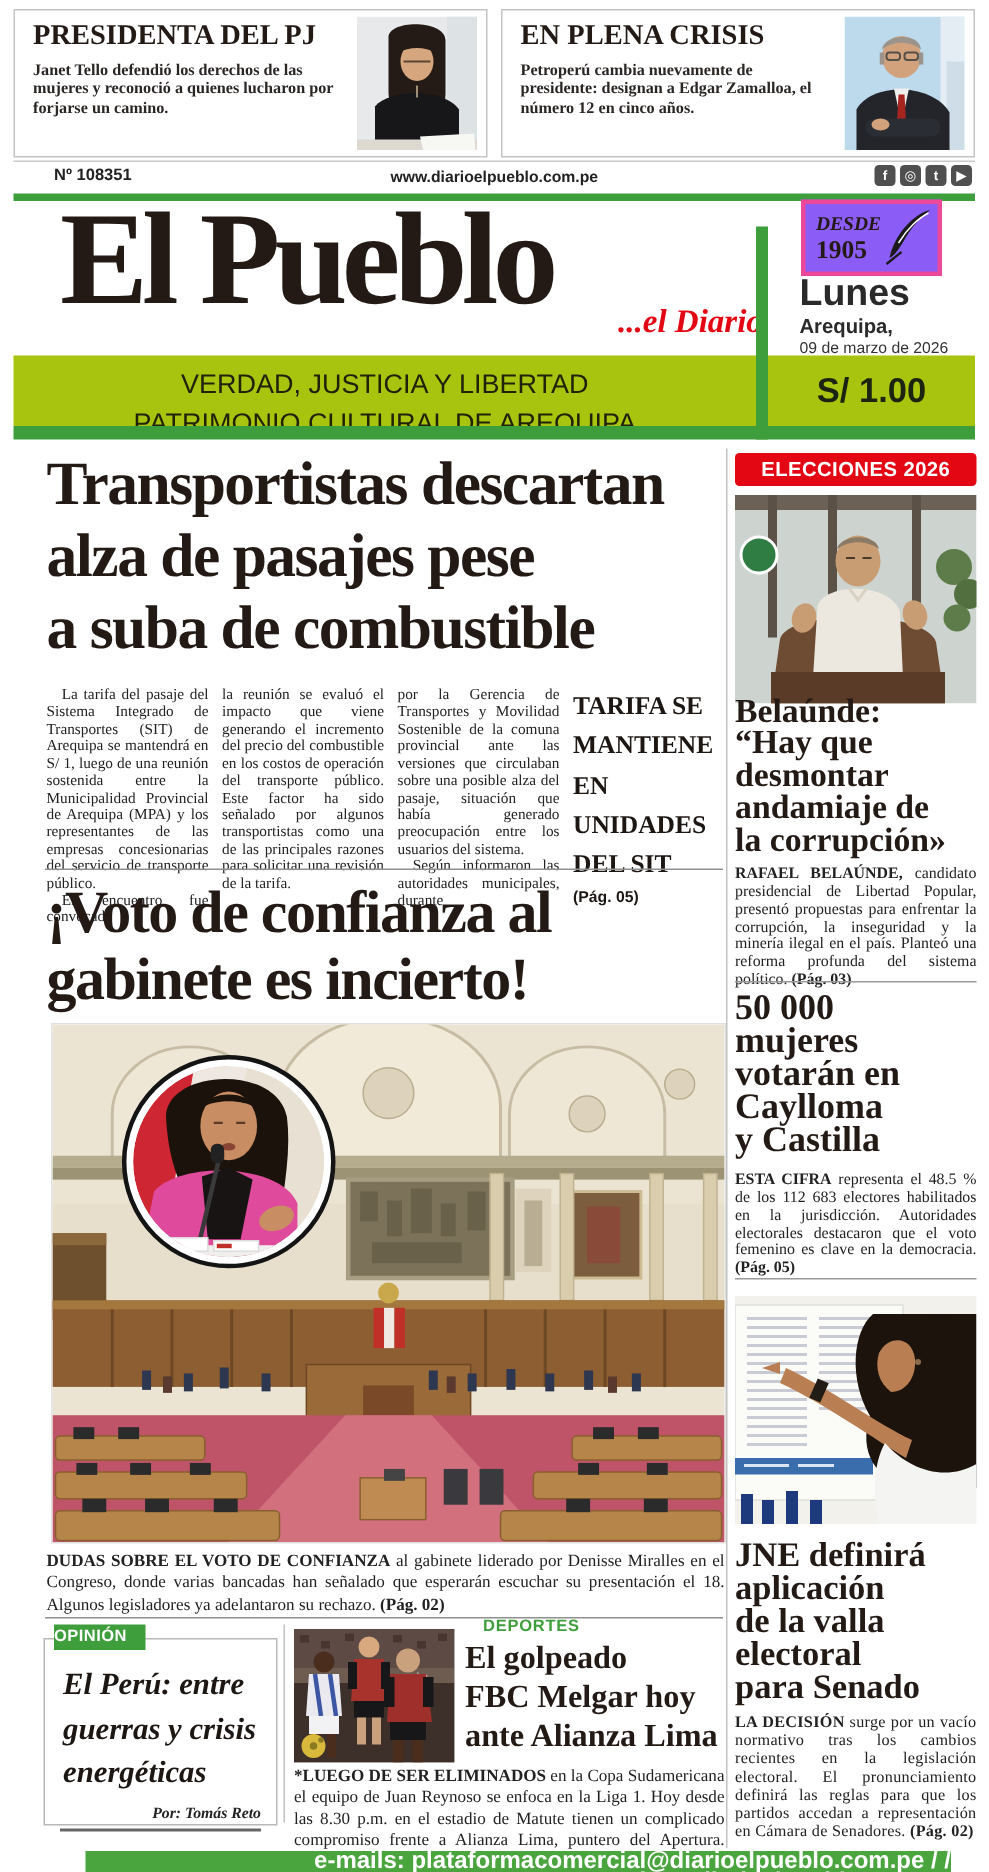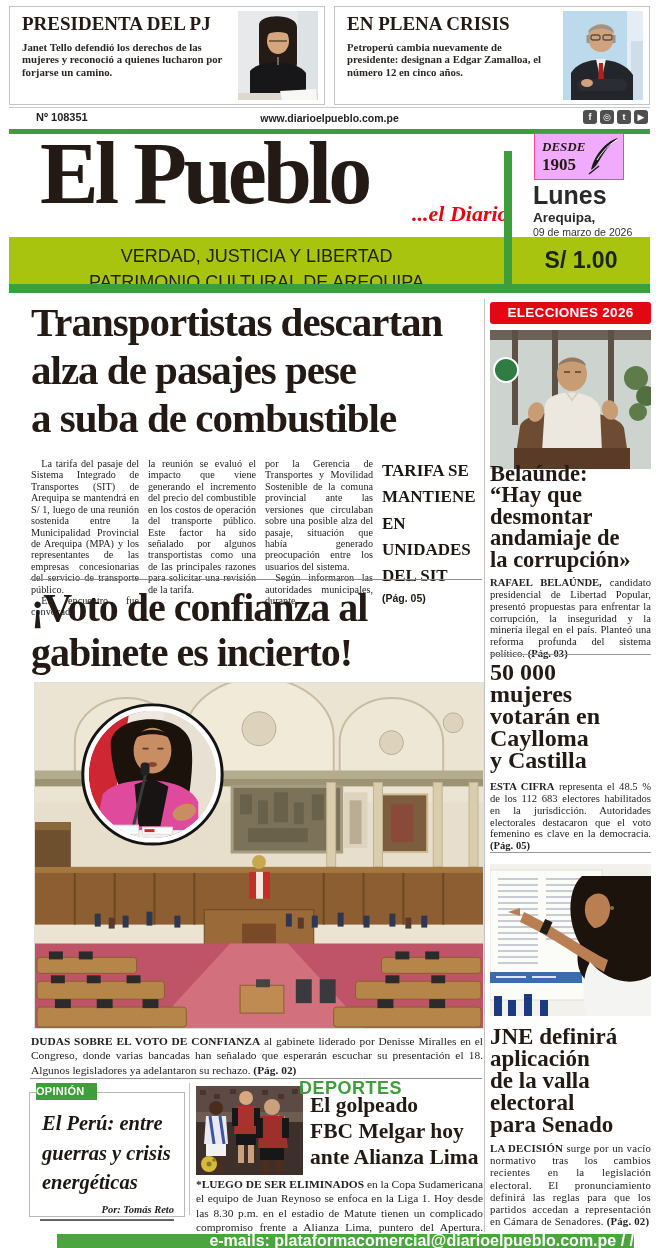--- a/index.html
+++ b/index.html
@@ -22,21 +22,21 @@
   .issue{position:absolute;left:27px;top:0;font-size:11px;font-weight:bold;color:#222;}
   .website{position:absolute;left:0;right:0;top:1px;text-align:center;font-size:10.5px;font-weight:bold;color:#222;}
   .social{position:absolute;right:2px;top:-1px;display:flex;gap:3px;}
   .soc{width:14px;height:14px;border-radius:3px;background:#4f4f4f;color:#fff;font-size:9px;font-weight:bold;
        display:flex;align-items:center;justify-content:center;}
   .greenrule{top:129px;left:9px;width:641px;height:5px;background:#3f9e3c;}
   
   .mast-name{left:40px;top:132px;width:470px;font-size:88px;font-weight:bold;letter-spacing:-4px;line-height:0.95;color:#231a15;}
   .mast-tag{left:412px;top:201px;font-size:22px;font-weight:bold;font-style:italic;color:#e30613;}
   .vbar{left:504px;top:151px;width:8px;height:142px;background:#3f9e3c;}
-  .desde{left:534px;top:133px;width:88px;height:45px;border:1px solid #ec4899;background:#f0abfc;}
+  .desde{left:534px;top:133px;width:88px;height:45px;border:3px solid #ec4899;background:#8b5cf6;}
   .desde-top{position:absolute;left:7px;top:5px;font-size:13px;font-weight:bold;font-style:italic;color:#231a15;}
   .desde-year{position:absolute;left:7px;top:21px;font-size:17px;font-weight:bold;color:#231a15;}
   .quill{position:absolute;right:2px;top:2px;width:34px;height:40px;}
   .day{left:533px;top:181px;font-size:25px;font-weight:bold;color:#2a2a2a;}
   .city{left:533px;top:210px;font-size:13.5px;font-weight:bold;color:#2a2a2a;}
   .mdate{left:533px;top:226px;font-size:10.5px;color:#333;}
   .motto{left:9px;top:237px;width:495px;height:47px;background:#a9c40e;text-align:center;padding-top:6px;box-sizing:border-box;}
   .motto div{font-size:18px;font-weight:normal;color:#20230a;line-height:1.45;}
   .price{left:512px;top:237px;width:138px;height:47px;background:#a9c40e;text-align:center;
          line-height:47px;font-size:23px;font-weight:bold;color:#1b2410;}
@@ -54,21 +54,21 @@
   .caption{left:31px;top:1034px;width:452px;font-size:11.4px;line-height:1.25;color:#222;}
   
   .op-badge{left:36px;top:1083px;background:#3f9e3c;color:#fff;font-size:11px;font-weight:bold;
             padding:2px 12px 3px 0;z-index:3;letter-spacing:0.3px;}
   .op-box{left:29px;top:1092px;width:156px;height:125px;border:1px solid #b8b8b8;box-sizing:border-box;}
   .op-title{margin:16px 12px 0 12px;font-style:italic;font-weight:bold;font-size:20.5px;line-height:1.45;color:#1d1713;}
   .op-byline{margin:6px 10px 0 10px;text-align:right;font-style:italic;font-weight:bold;font-size:10.5px;
              border-bottom:2px solid #666;padding-bottom:4px;color:#222;}
   .vdiv{background:#c2c2c2;width:1px;}
   .sp-photo{left:196px;top:1086px;width:107px;height:89px;}
-  .sp-label{left:299px;top:1078px;font-size:18px;font-weight:bold;color:#3f9e3c;letter-spacing:0.5px;}
+  .sp-label{left:322px;top:1078px;font-size:11px;font-weight:bold;color:#3f9e3c;letter-spacing:0.5px;}
   .sp-head{left:310px;top:1093px;width:176px;font-size:21.5px;font-weight:bold;line-height:1.2;color:#231a15;}
   .sp-body{left:196px;top:1177px;width:287px;font-size:11.4px;line-height:1.25;color:#222;}
   
   .vmain{left:484px;top:299px;height:933px;}
   .el-badge{left:490px;top:302px;width:161px;height:22px;background:#e30613;border-radius:3px;color:#fff;
             text-align:center;font-size:13.5px;font-weight:bold;line-height:22px;letter-spacing:0.3px;}
   .bel-photo{left:490px;top:330px;width:161px;height:139px;}
   .bel-head{left:490px;top:463px;width:165px;font-size:22.5px;font-weight:bold;line-height:0.95;color:#231a15;}
   .bel-body{left:490px;top:577px;width:161px;font-size:10.6px;line-height:1.12;color:#222;}
   .r-rule1{left:490px;top:654px;width:161px;height:1px;background:#9a9a9a;}

